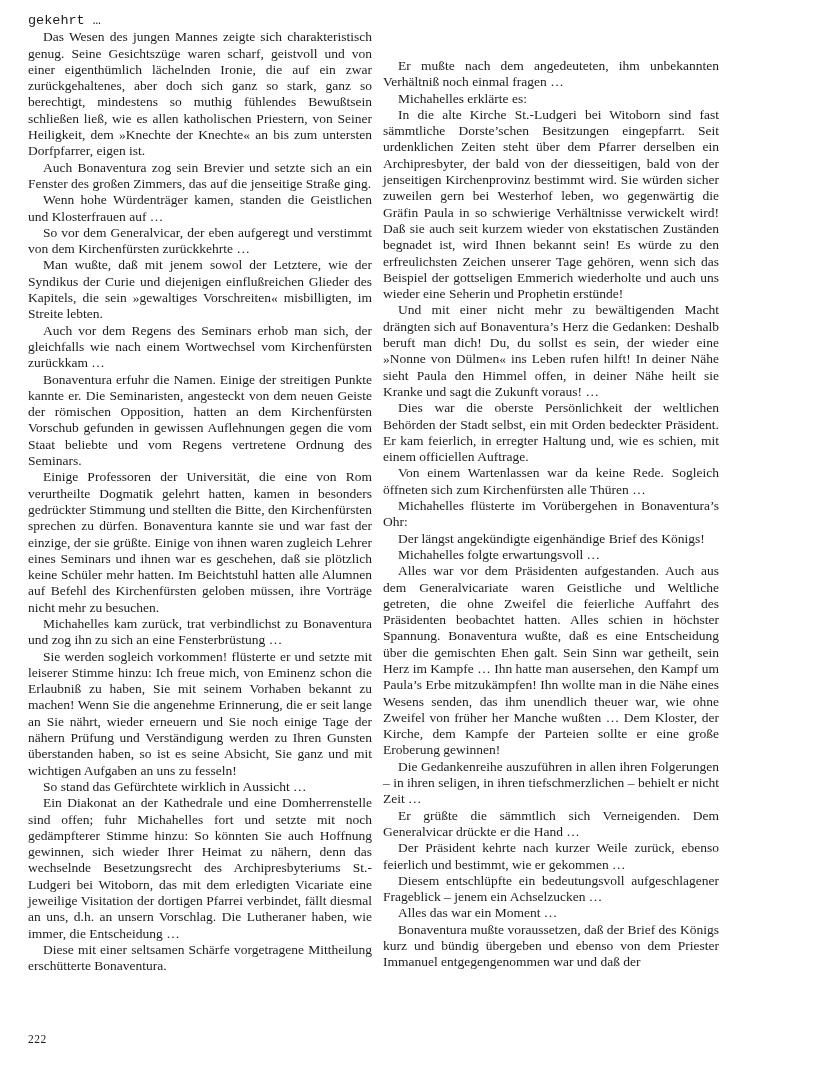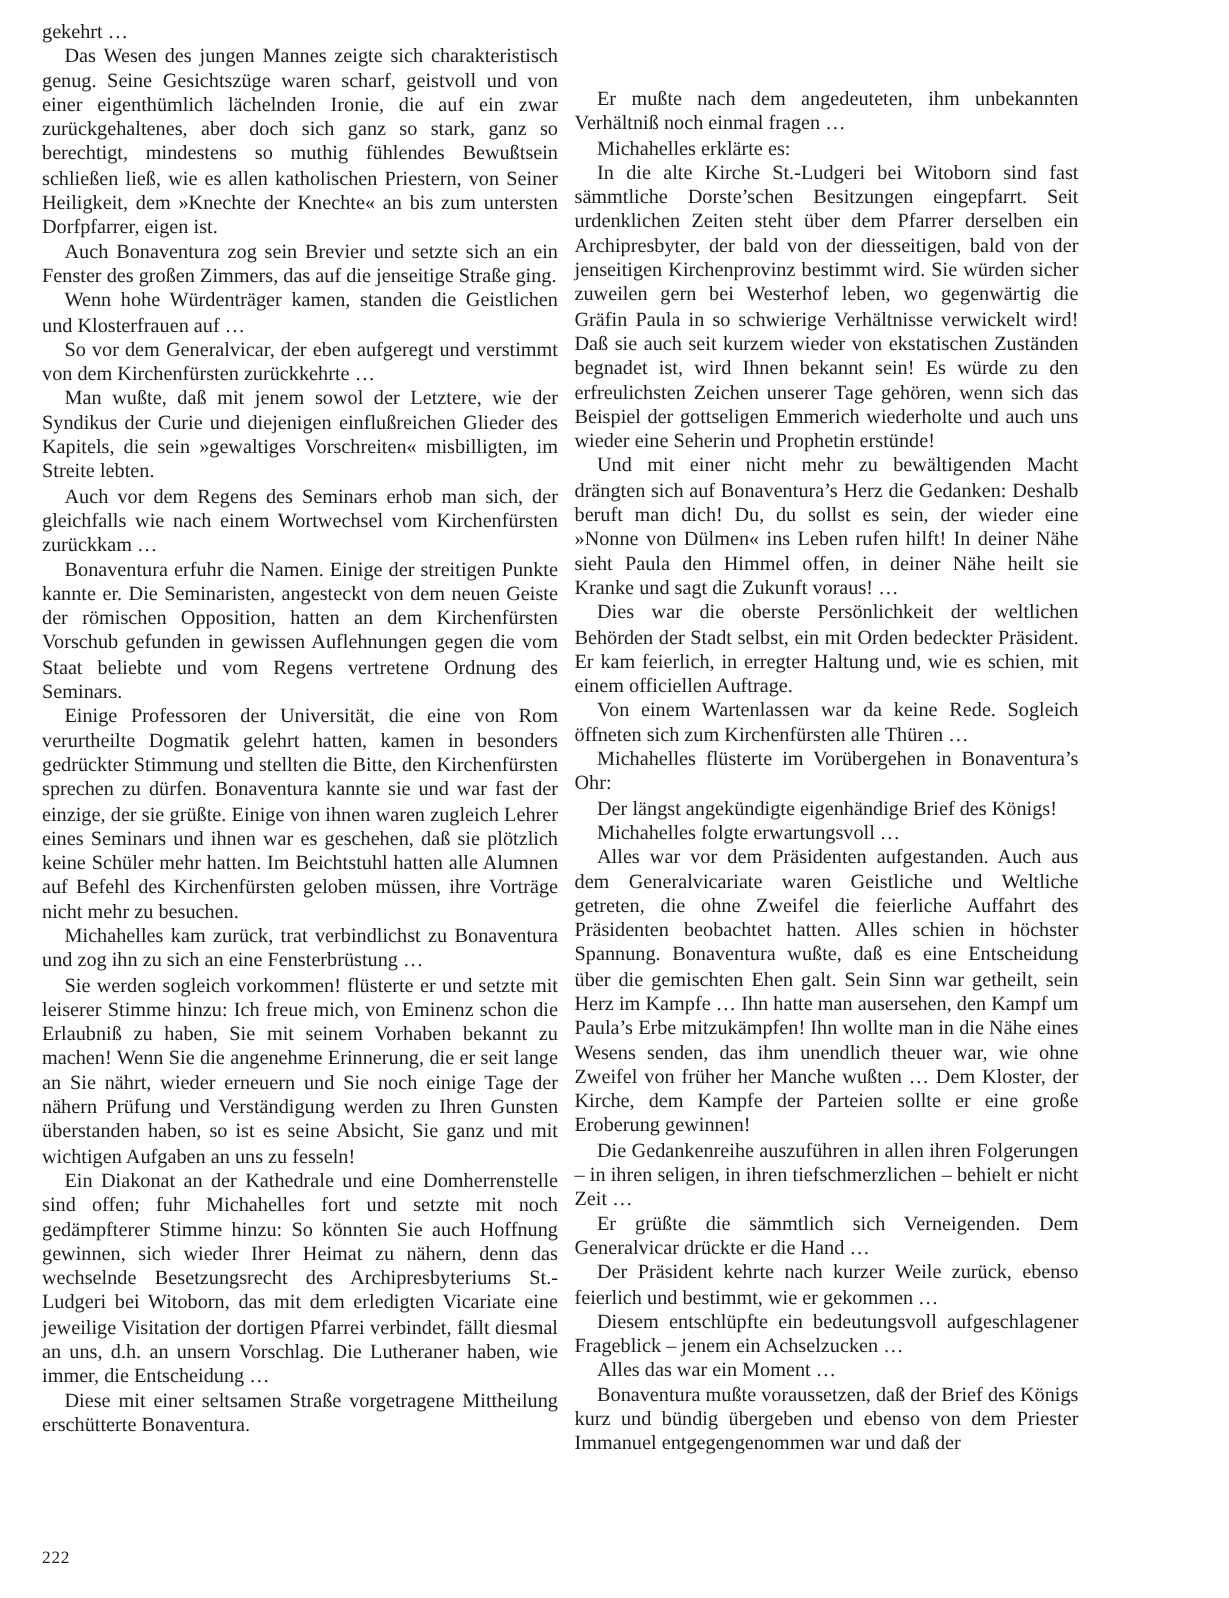--- a/index.html
+++ b/index.html
@@ -35,20 +35,21 @@
     font-size: 13.5px;
     line-height: 16.3px;
     text-align: justify;
     text-indent: 15px;
     hyphens: auto;
     -webkit-hyphens: auto;
     overflow-wrap: break-word;
   }
   .column p.noindent {
     text-indent: 0;
+    font-family: Liberation Mono, monospace;
   }
   .page-number {
     position: absolute;
     left: 28px;
     top: 1033px;
     font-size: 11.5px;
     letter-spacing: 0.5px;
     color: #1c1c1c;
   }
 </style>
@@ -62,22 +63,23 @@
         <p>Das Wesen des jungen Mannes zeigte sich charakteristisch genug. Seine Gesichtszüge waren scharf, geistvoll und von einer eigenthümlich lächelnden Ironie, die auf ein zwar zurückgehaltenes, aber doch sich ganz so stark, ganz so berechtigt, mindestens so muthig fühlendes Bewußtsein schließen ließ, wie es allen katholischen Priestern, von Seiner Heiligkeit, dem »Knechte der Knechte« an bis zum untersten Dorfpfarrer, eigen ist.</p>
         <p>Auch Bonaventura zog sein Brevier und setzte sich an ein Fenster des großen Zimmers, das auf die jenseitige Straße ging.</p>
         <p>Wenn hohe Würdenträger kamen, standen die Geistlichen und Klosterfrauen auf …</p>
         <p>So vor dem Generalvicar, der eben aufgeregt und verstimmt von dem Kirchenfürsten zurückkehrte …</p>
         <p>Man wußte, daß mit jenem sowol der Letztere, wie der Syndikus der Curie und diejenigen einflußreichen Glieder des Kapitels, die sein »gewaltiges Vorschreiten« misbilligten, im Streite lebten.</p>
         <p>Auch vor dem Regens des Seminars erhob man sich, der gleichfalls wie nach einem Wortwechsel vom Kirchenfürsten zurückkam …</p>
         <p>Bonaventura erfuhr die Namen. Einige der streitigen Punkte kannte er. Die Seminaristen, angesteckt von dem neuen Geiste der römischen Opposition, hatten an dem Kirchenfürsten Vorschub gefunden in gewissen Auflehnungen gegen die vom Staat beliebte und vom Regens vertretene Ordnung des Seminars.</p>
         <p>Einige Professoren der Universität, die eine von Rom verurtheilte Dogmatik gelehrt hatten, kamen in besonders gedrückter Stimmung und stellten die Bitte, den Kirchenfürsten sprechen zu dürfen. Bonaventura kannte sie und war fast der einzige, der sie grüßte. Einige von ihnen waren zugleich Lehrer eines Seminars und ihnen war es geschehen, daß sie plötzlich keine Schüler mehr hatten. Im Beichtstuhl hatten alle Alumnen auf Befehl des Kirchenfürsten geloben müssen, ihre Vorträge nicht mehr zu besuchen.</p>
         <p>Michahelles kam zurück, trat verbindlichst zu Bonaventura und zog ihn zu sich an eine Fensterbrüstung …</p>
         <p>Sie werden sogleich vorkommen! flüsterte er und setzte mit leiserer Stimme hinzu: Ich freue mich, von Eminenz schon die Erlaubniß zu haben, Sie mit seinem Vorhaben bekannt zu machen! Wenn Sie die angenehme Erinnerung, die er seit lange an Sie nährt, wieder erneuern und Sie noch einige Tage der nähern Prüfung und Verständigung werden zu Ihren Gunsten überstanden haben, so ist es seine Absicht, Sie ganz und mit wichtigen Aufgaben an uns zu fesseln!</p>
+        <p>So stand das Gefürchtete wirklich in Aussicht …</p>
         <p>Ein Diakonat an der Kathedrale und eine Domherrenstelle sind offen; fuhr Michahelles fort und setzte mit noch gedämpfterer Stimme hinzu: So könnten Sie auch Hoffnung gewinnen, sich wieder Ihrer Heimat zu nähern, denn das wechselnde Besetzungsrecht des Archipresbyteriums St.-Ludgeri bei Witoborn, das mit dem erledigten Vicariate eine jeweilige Visitation der dortigen Pfarrei verbindet, fällt diesmal an uns, d.h. an unsern Vorschlag. Die Lutheraner haben, wie immer, die Entscheidung …</p>
-        <p>Diese mit einer seltsamen Straße vorgetragene Mittheilung erschütterte Bonaventura.</p>
+        <p>Diese mit einer seltsamen Schärfe vorgetragene Mittheilung erschütterte Bonaventura.</p>
       </div>
     <div class="column right" id="col-right">
         <p>Er mußte nach dem angedeuteten, ihm unbekannten Verhältniß noch einmal fragen …</p>
         <p>Michahelles erklärte es:</p>
         <p>In die alte Kirche St.-Ludgeri bei Witoborn sind fast sämmtliche Dorste’schen Besitzungen eingepfarrt. Seit urdenklichen Zeiten steht über dem Pfarrer derselben ein Archipresbyter, der bald von der diesseitigen, bald von der jenseitigen Kirchenprovinz bestimmt wird. Sie würden sicher zuweilen gern bei Westerhof leben, wo gegenwärtig die Gräfin Paula in so schwierige Verhältnisse verwickelt wird! Daß sie auch seit kurzem wieder von ekstatischen Zuständen begnadet ist, wird Ihnen bekannt sein! Es würde zu den erfreulichsten Zeichen unserer Tage gehören, wenn sich das Beispiel der gottseligen Emmerich wiederholte und auch uns wieder eine Seherin und Prophetin erstünde!</p>
         <p>Und mit einer nicht mehr zu bewältigenden Macht drängten sich auf Bonaventura’s Herz die Gedanken: Deshalb beruft man dich! Du, du sollst es sein, der wieder eine »Nonne von Dülmen« ins Leben rufen hilft! In deiner Nähe sieht Paula den Himmel offen, in deiner Nähe heilt sie Kranke und sagt die Zukunft voraus! …</p>
         <p>Dies war die oberste Persönlichkeit der weltlichen Behörden der Stadt selbst, ein mit Orden bedeckter Präsident. Er kam feierlich, in erregter Haltung und, wie es schien, mit einem officiellen Auftrage.</p>
         <p>Von einem Wartenlassen war da keine Rede. Sogleich öffneten sich zum Kirchenfürsten alle Thüren …</p>
         <p>Michahelles flüsterte im Vorübergehen in Bonaventura’s Ohr:</p>
         <p>Der längst angekündigte eigenhändige Brief des Königs!</p>

